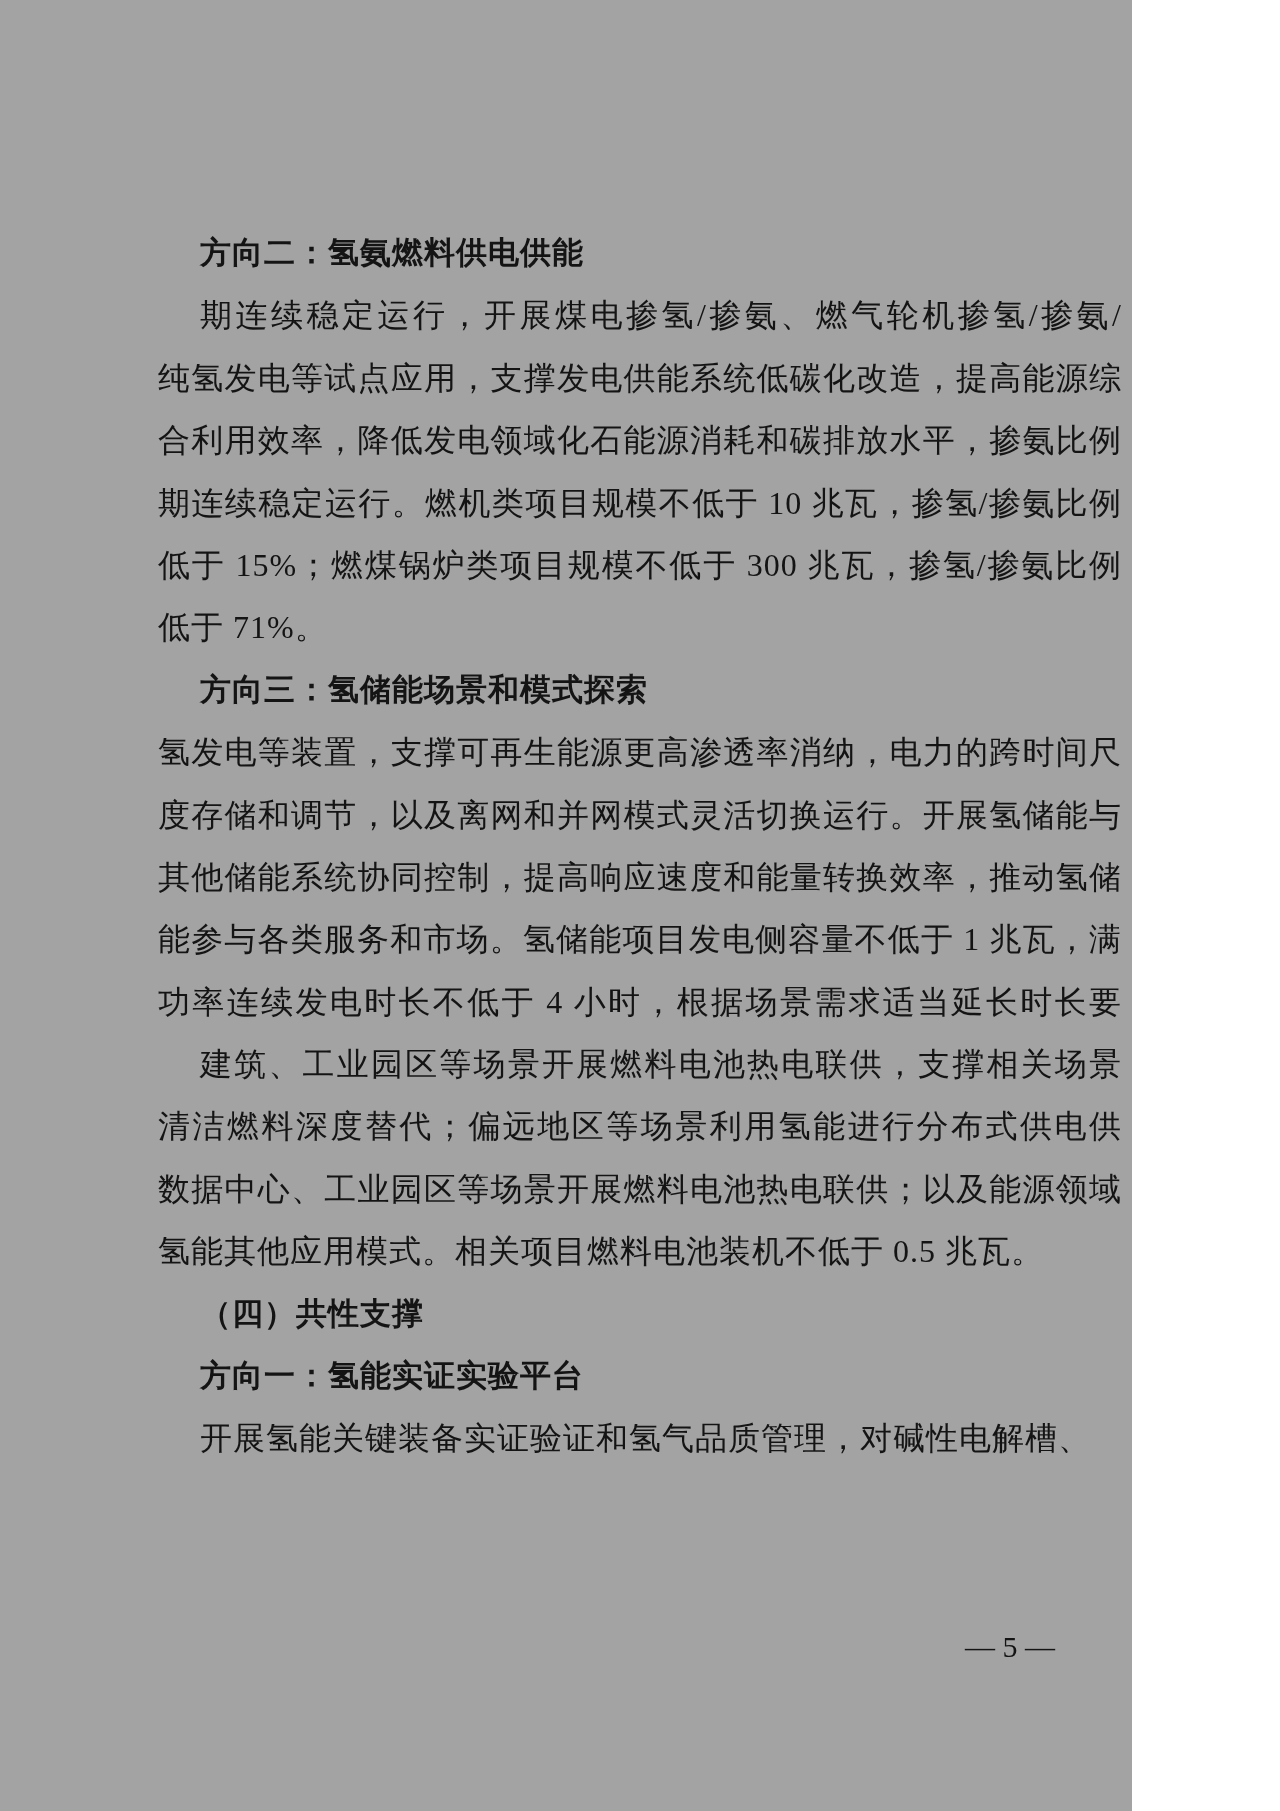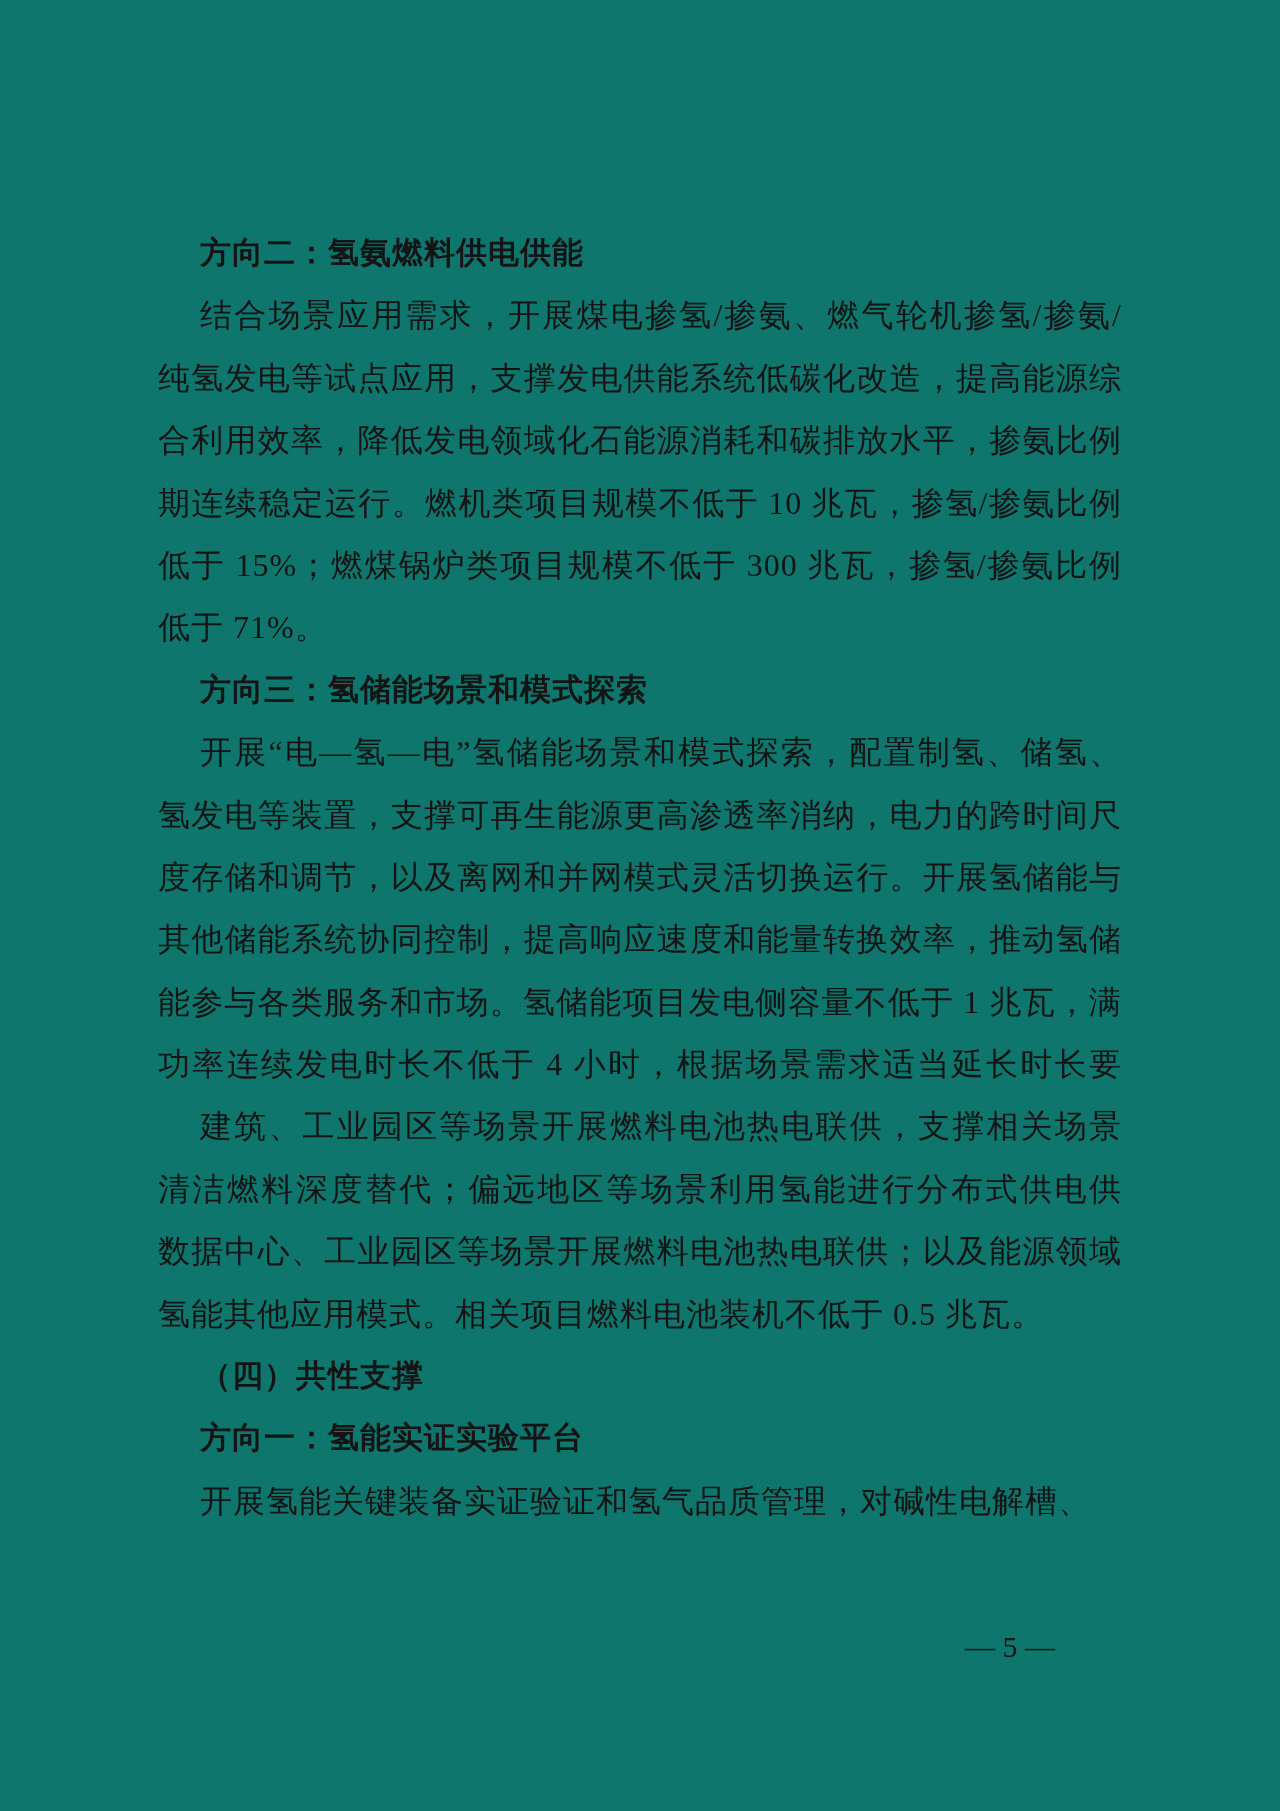--- a/index.html
+++ b/index.html
@@ -2,23 +2,23 @@
 <html><head>
 <meta charset="utf-8">
 <style>
   html, body {
     margin: 0;
     padding: 0;
     background: #ffffff;
   }
   .page {
     position: relative;
-    width: 1280px;
+    width: 1132px;
     height: 1811px;
-    background: #0f766e;
+    background: #a3a3a3;
     color: #141414;
     font-family: "Liberation Serif", serif;
     overflow: hidden;
   }
   .content {
     position: absolute;
     left: 158px;
     top: 222px;
     width: 964px;
   }
@@ -58,30 +58,29 @@
   }
 </style>
 </head>
 <body>
 
 <div class="page">
   <div class="content">
 
     <div class="line heading indent">方向二：氢氨燃料供电供能</div>
 
-    <div class="line just indent">结合场景应用需求，开展煤电掺氢/掺氨、燃气轮机掺氢/掺氨/</div>
+    <div class="line just indent">期连续稳定运行，开展煤电掺氢/掺氨、燃气轮机掺氢/掺氨/</div>
     <div class="line just">纯氢发电等试点应用，支撑发电供能系统低碳化改造，提高能源综</div>
     <div class="line just">合利用效率，降低发电领域化石能源消耗和碳排放水平，掺氨比例不</div>
     <div class="line just">期连续稳定运行。燃机类项目规模不低于 10 兆瓦，掺氢/掺氨比例不</div>
     <div class="line just">低于 15%；燃煤锅炉类项目规模不低于 300 兆瓦，掺氢/掺氨比例不</div>
     <div class="line">低于 71%。</div>
 
     <div class="line heading indent">方向三：氢储能场景和模式探索</div>
 
-    <div class="line just indent">开展“电—氢—电”氢储能场景和模式探索，配置制氢、储氢、</div>
     <div class="line just">氢发电等装置，支撑可再生能源更高渗透率消纳，电力的跨时间尺</div>
     <div class="line just">度存储和调节，以及离网和并网模式灵活切换运行。开展氢储能与</div>
     <div class="line just">其他储能系统协同控制，提高响应速度和能量转换效率，推动氢储</div>
     <div class="line just">能参与各类服务和市场。氢储能项目发电侧容量不低于 1 兆瓦，满</div>
     <div class="line just">功率连续发电时长不低于 4 小时，根据场景需求适当延长时长要求。</div>
 
 
     <div class="line just indent">建筑、工业园区等场景开展燃料电池热电联供，支撑相关场景</div>
     <div class="line just">清洁燃料深度替代；偏远地区等场景利用氢能进行分布式供电供能；</div>
     <div class="line just">数据中心、工业园区等场景开展燃料电池热电联供；以及能源领域</div>

